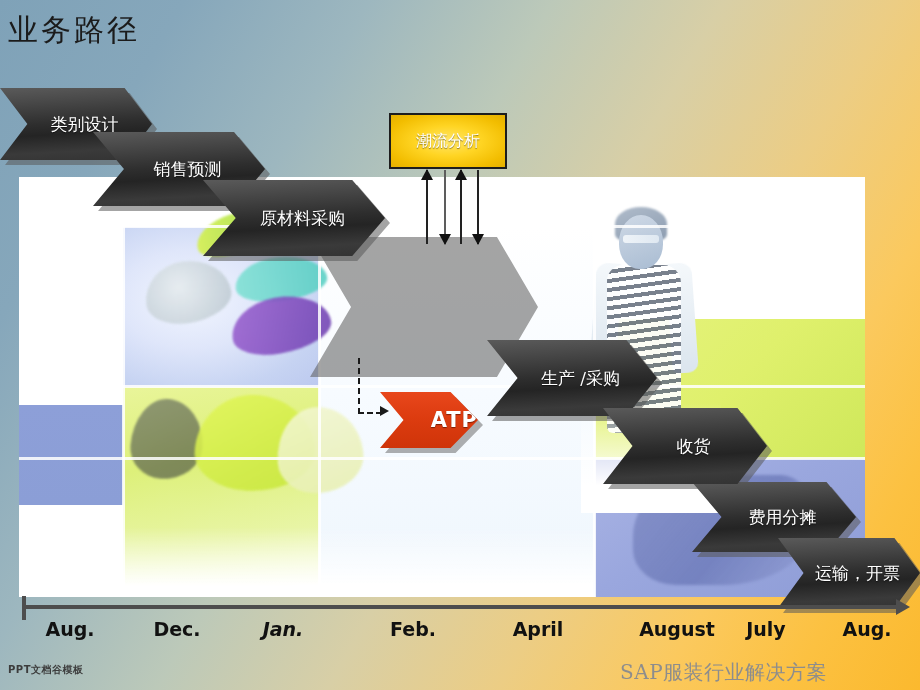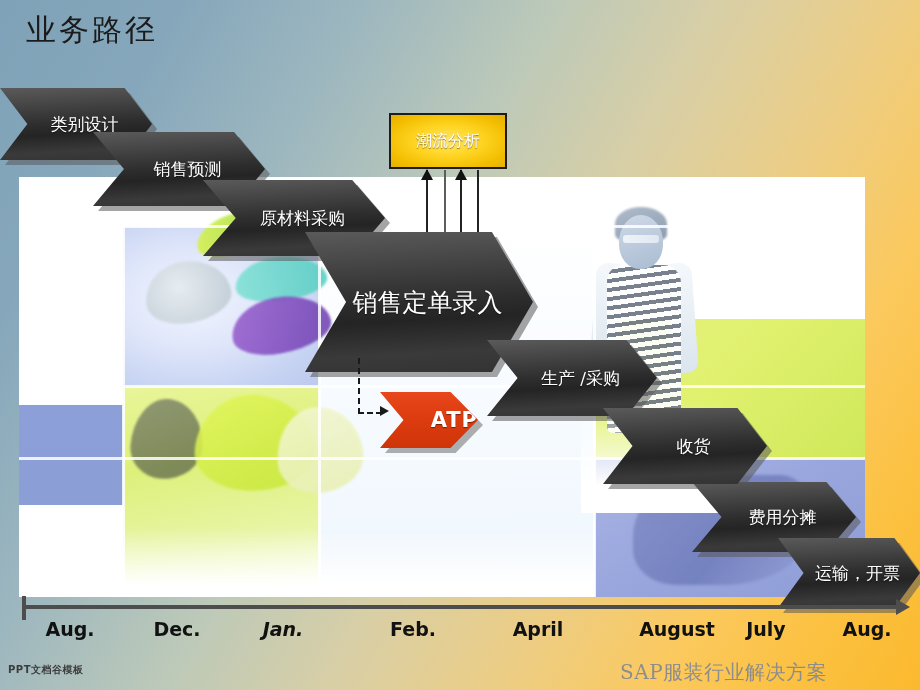--- a/index.html
+++ b/index.html
@@ -22,21 +22,21 @@
         #d8cfa6 55%,
         #eccd84 68%,
         #fbc95e 80%,
         #fcc141 90%,
         #fbb92e 100%);
   }
 
   
   .slide-title {
     position: absolute;
-    left: 26px;
+    left: 8px;
     top: 10px;
     font-family: "DejaVu Serif", "Liberation Serif", serif;
     font-size: 30px;
     letter-spacing: 3px;
     color: #1b1b1b;
     white-space: nowrap;
   }
 
   
   .photo-panel {
@@ -400,23 +400,20 @@
 
   <div class="chev" id="chev-0">
     <span class="chev-label">类别设计</span>
   </div>
   <div class="chev" id="chev-1">
     <span class="chev-label">销售预测</span>
   </div>
   <div class="chev" id="chev-2">
     <span class="chev-label">原材料采购</span>
   </div>
-  <div class="chev" id="chev-3">
-    <span class="chev-label">销售定单录入</span>
-  </div>
   <div class="chev" id="chev-4">
     <span class="chev-label">生产 /采购</span>
   </div>
   <div class="chev" id="chev-6">
     <span class="chev-label">费用分摊</span>
   </div>
   <div class="chev" id="chev-5">
     <span class="chev-label">收货</span>
   </div>
   <div class="chev" id="chev-7">

